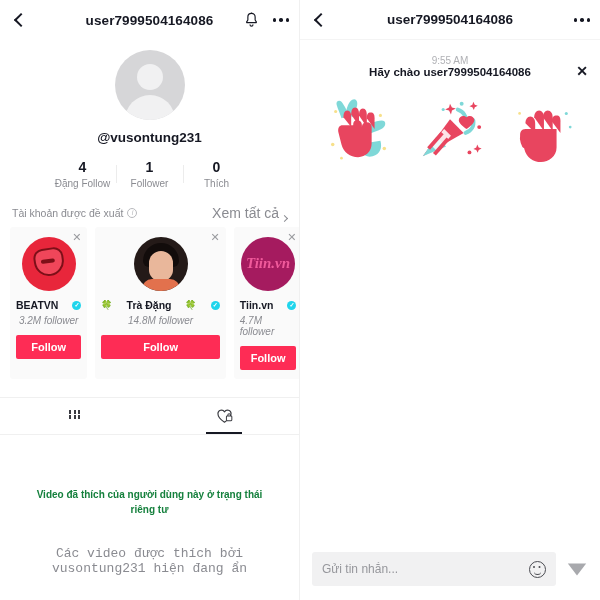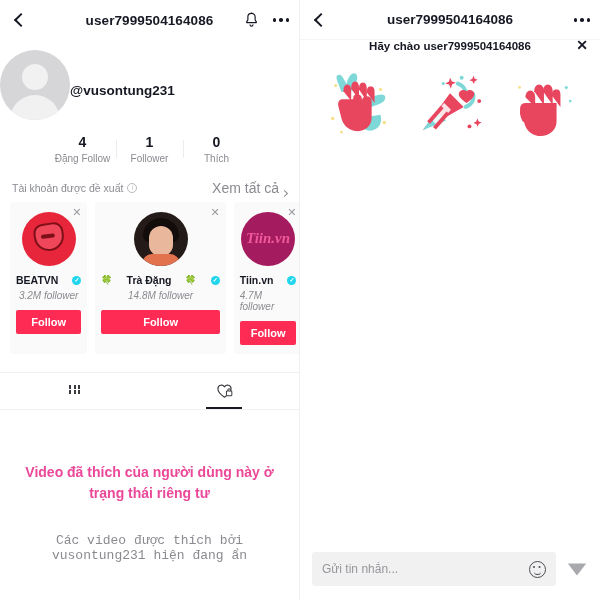--- a/index.html
+++ b/index.html
@@ -46,21 +46,21 @@
   }
   .topbar-right {
     position: absolute; right: 10px; top: 0; height: 40px;
     display: flex; align-items: center; gap: 14px; z-index: 3;
   }
   .dots {
     display: flex; gap: 3px; align-items: center;
   }
   .dots i { width: 3.5px; height: 3.5px; border-radius: 50%; background: #161823; display: block; }
 
-  .profile-head { display: flex; flex-direction: row; align-items: center; padding-top: 10px; }
+  .profile-head { display: flex; flex-direction: column; align-items: center; padding-top: 10px; }
   .avatar {
     width: 70px; height: 70px; border-radius: 50%;
     background: #d6d6d8;
     position: relative; overflow: hidden;
   }
   .avatar .head {
     position: absolute; width: 26px; height: 26px; border-radius: 50%;
     background: #f1f1f2; left: 22px; top: 14px;
   }
   .avatar .body {
@@ -210,21 +210,21 @@
     transform: translateX(-50%);
     width: 36px; height: 2px; background: #161823;
   }
   .grid-ico { display: flex; gap: 2.5px; }
   .grid-ico span {
     width: 2px; height: 12px; background: #3a3b41;
     background-image: linear-gradient(#3a3b41 33%, #fff 33%, #fff 45%, #3a3b41 45%, #3a3b41 78%, #fff 78%);
   }
 
   .private-block { padding: 52px 24px 0 24px; text-align: center; }
-  .private-title { font-size: 14px; font-weight: bold; color: #ec4899; line-height: 1.5; }
+  .private-title { font-size: 10px; font-weight: bold; color: #15803d; line-height: 1.5; }
   .private-sub { margin-top: 29px; font-size: 13px; color: #8a8b91; font-family: Liberation Mono, monospace; }
 
   
   .panel-right {
     width: 300px; height: 600px; background: #fff;
     position: relative; display: flex; flex-direction: column;
   }
   .chat-top {
     height: 40px; display: flex; align-items: center; padding: 0 12px;
     position: relative; border-bottom: 1px solid #f4f4f4;
@@ -432,20 +432,21 @@
       <div class="topbar-right">
         <div class="icon-btn dots">
           <i></i>
             <i></i>
             <i></i>
         </div>
       </div>
     </div>
 
     <div class="chat-body">
+      <div class="chat-time">9:55 AM</div>
 
       <div class="greet-row">
         <div class="greet-text">Hãy chào user7999504164086</div>
         <div class="greet-close">✕</div>
       </div>
 
       <div class="stickers">
 
         <div class="sticker">
           <svg viewBox="0 0 80 74" width="78" height="72">

